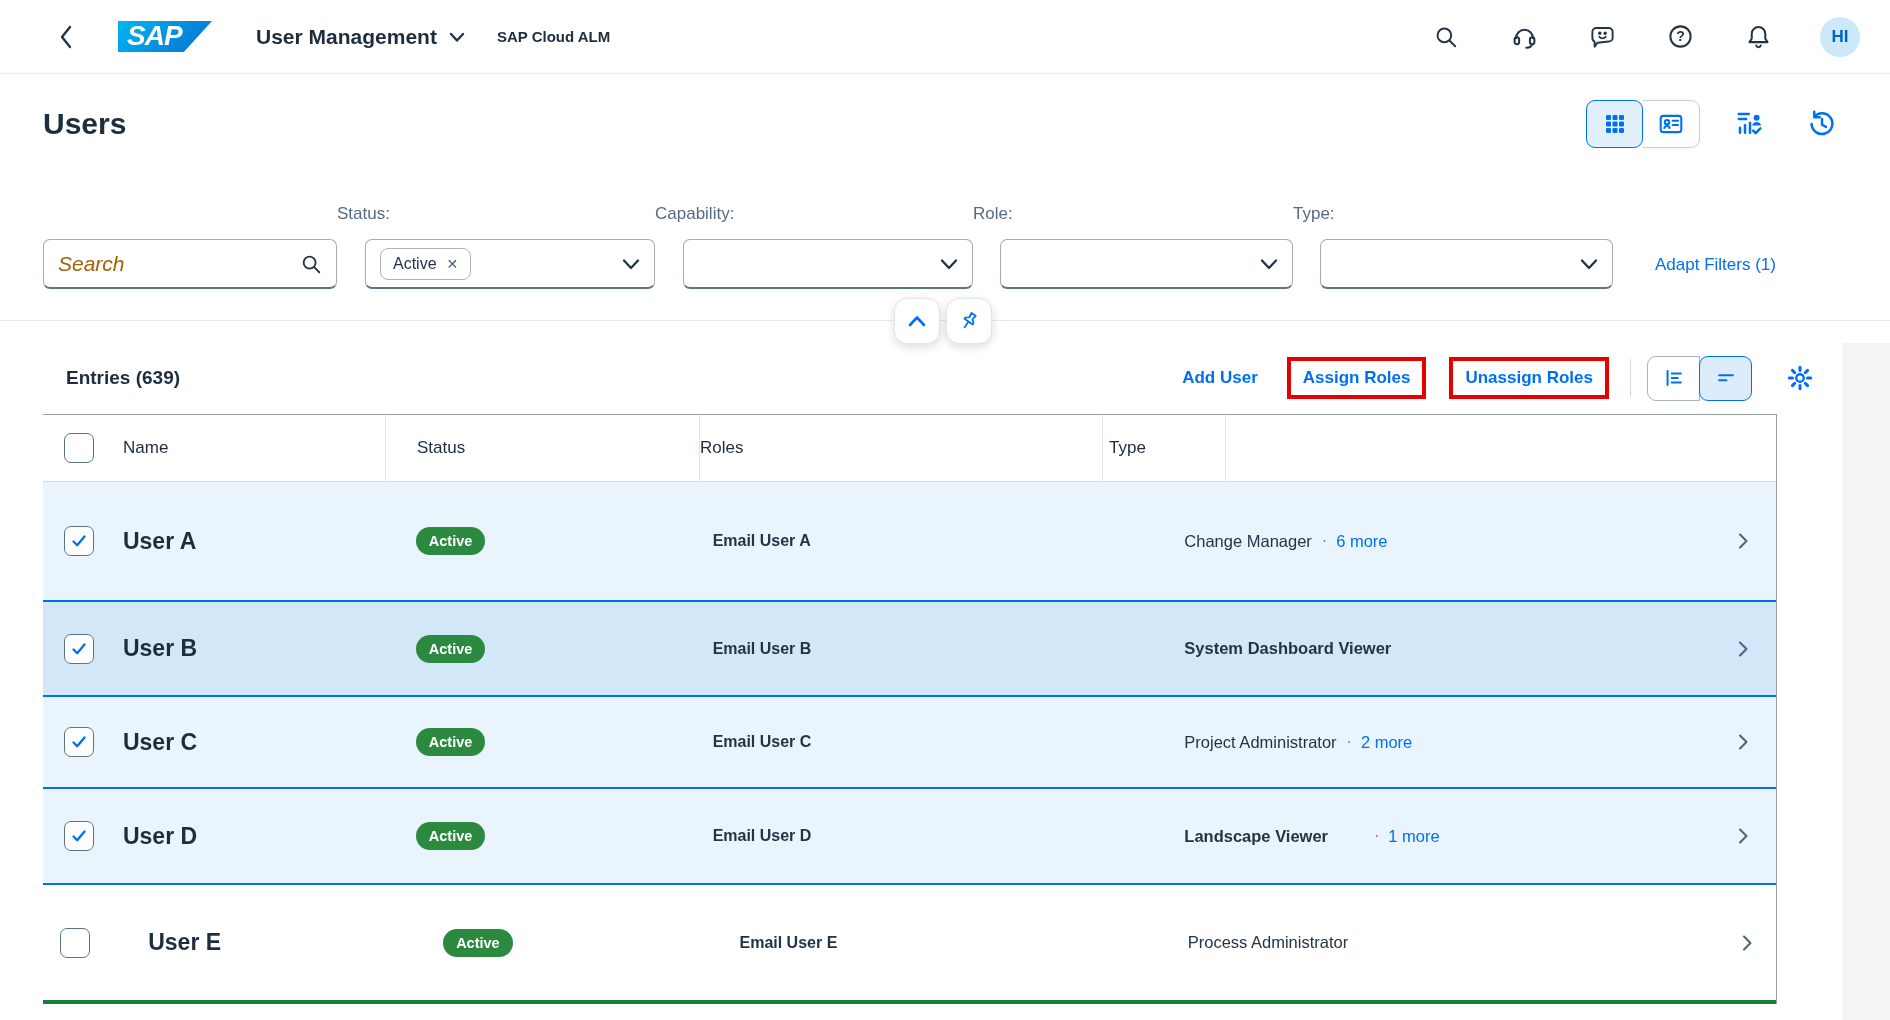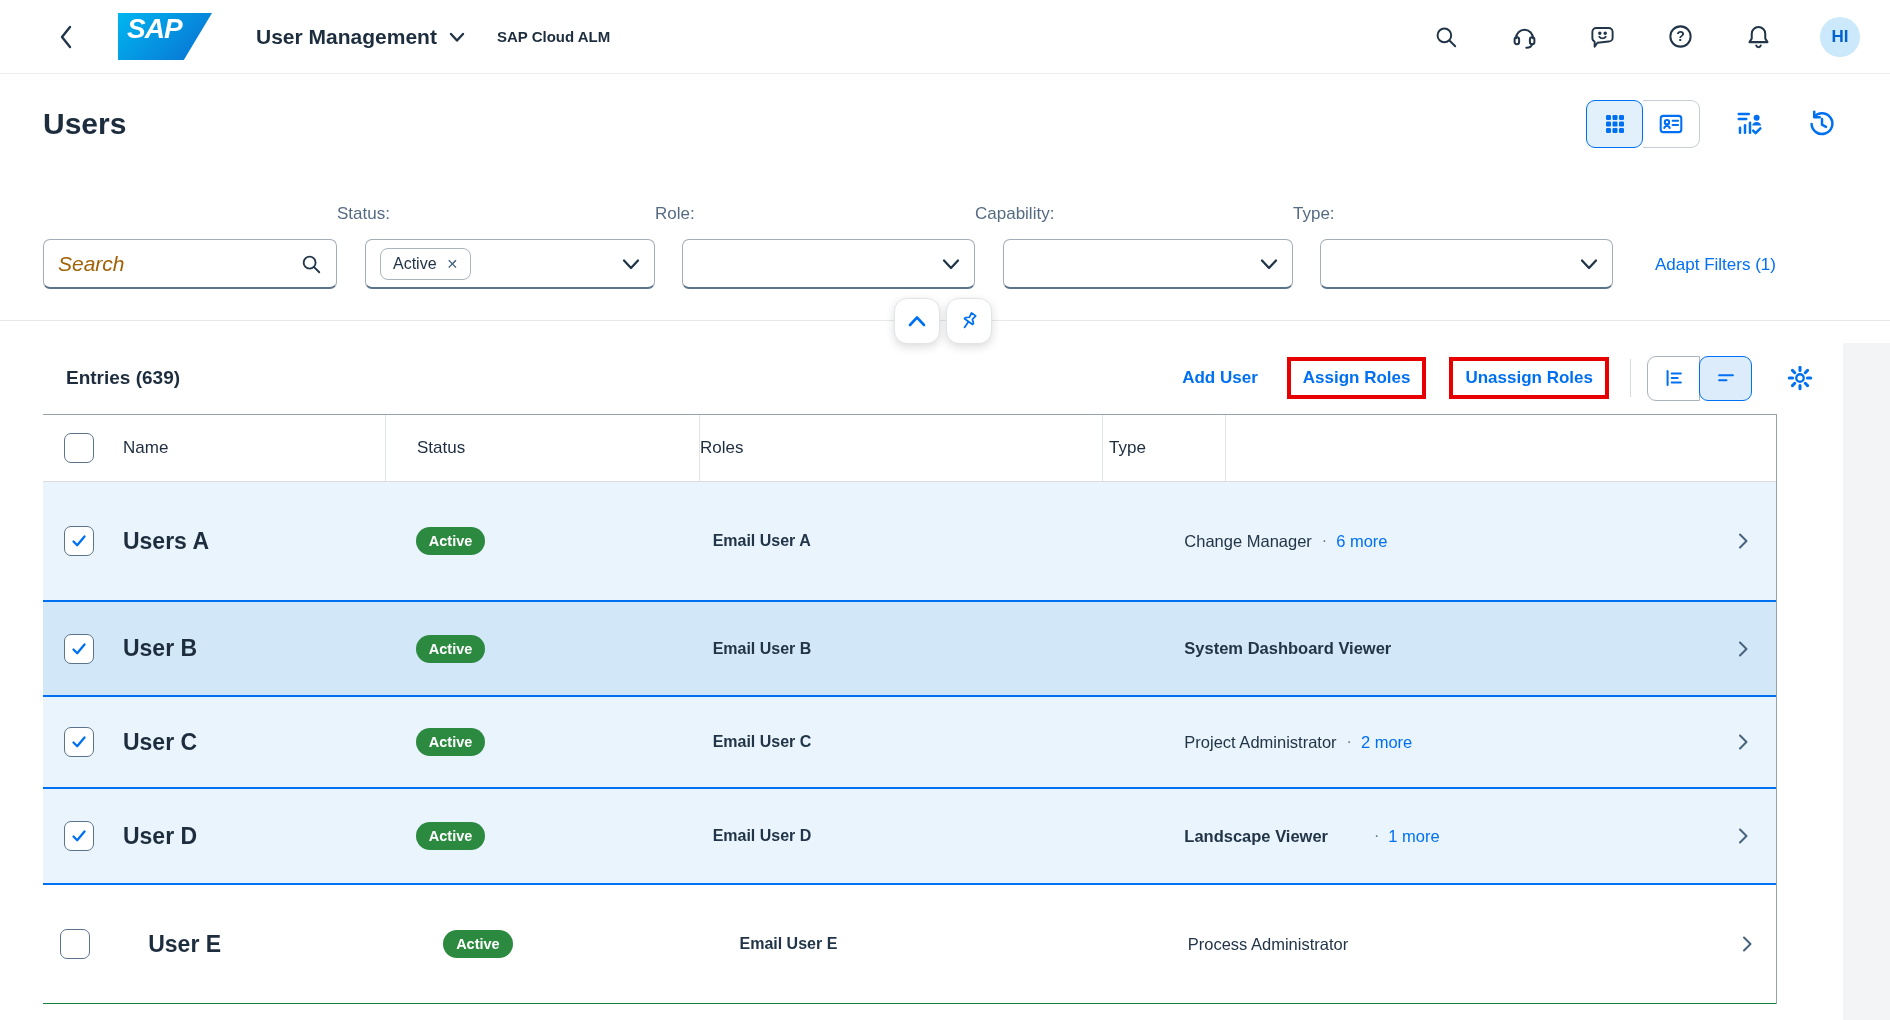--- a/index.html
+++ b/index.html
@@ -6,22 +6,22 @@
     --accent:#0070f2; --green:#2c8a40; --red:#e60000;
     --rowbg:#e9f4fc; --rowhl:#d2e7f7; --dark:#1d2d3e; --mid:#223548; --label:#556b82;
   }
   *{box-sizing:border-box; margin:0; padding:0;}
   html,body{width:1890px; height:1020px; overflow:hidden;}
   body{font-family:"Liberation Sans", sans-serif; background:#fff; position:relative; color:var(--dark);}
 
   
   .shell{height:74px; display:flex; align-items:center; padding:0 30px 0 28px; border-bottom:1px solid #eaecee;}
   .back-btn{width:40px; height:40px; display:flex; align-items:center; justify-content:center; cursor:pointer; margin-left:18px;}
-  .logo{width:94px; height:47px; margin-left:32px; background:linear-gradient(135deg,#00b6f0 0%,#0a6ed1 100%);
-        clip-path:polygon(0 0,100% 0,70% 100%,0 100%); display:flex; align-items:flex-start;}
+  .logo{width:94px; height:31px; margin-left:32px; background:linear-gradient(135deg,#00b6f0 0%,#0a6ed1 100%);
+        clip-path:polygon(0 0,100% 0,70% 100%,0 100%); display:flex; align-items:flex-end;}
   .logo span{color:#fff; font-weight:bold; font-style:italic; font-size:28px; padding-left:9px; letter-spacing:-1px;}
   .app-title{font-size:21px; font-weight:bold; margin-left:44px;}
   .title-chev{margin-left:12px; display:flex; align-items:center;}
   .app-subtitle{font-size:15px; font-weight:bold; margin-left:32px;}
   .shell-right{margin-left:auto; display:flex; align-items:center; gap:46px;}
   .shell-icon{width:32px; height:32px; display:flex; align-items:center; justify-content:center; cursor:pointer;}
   .avatar{width:40px; height:40px; border-radius:50%; background:#cbe9fb; color:#0062d1; font-weight:bold;
           font-size:17px; display:flex; align-items:center; justify-content:center;}
 
   
@@ -84,21 +84,21 @@
   .thead .sep{border-left:1px solid #e2e5e8;}
   .cb{width:30px; height:30px; border:1.5px solid #5b738b; border-radius:7px; background:#fff;
       display:flex; align-items:center; justify-content:center; cursor:pointer;}
   .row{display:flex; align-items:center; background:var(--rowbg); border-bottom:2px solid var(--accent); cursor:pointer;}
   .row:nth-child(1){height:120px;}
   .row:nth-child(2){height:95px;}
   .row:nth-child(3){height:92px;}
   .row:nth-child(4){height:96px;}
   .row:nth-child(5){height:119px;}
   .row.hl{background:var(--rowhl);}
-  .row.unsel{background:#fff; border-bottom:1px solid #15803d;gap:34px;}
+  .row.unsel{background:#fff; border-bottom:4px solid #15803d;gap:34px;}
   .uname{font-size:23px; font-weight:bold; color:var(--dark);}
   .badge{background:var(--green); color:#fff; font-weight:bold; font-size:14.5px; padding:6px 13px; border-radius:15px;}
   .email{font-size:16px; font-weight:600; color:var(--mid);}
   .role{font-size:16.5px; color:var(--mid);}
   .role.bold{font-weight:600;}
   .more-wrap{display:flex; align-items:center; margin-left:10px;}
   .more-wrap.gap{margin-left:46px;}
   .dot{color:#69788a; font-size:16px;}
   .more{color:var(--accent); font-size:16.5px; margin-left:9px; cursor:pointer; text-decoration:none;}
 
@@ -227,31 +227,31 @@
       <span class="token">
         <span>Active</span>
         <span class="x">✕</span>
       </span>
       <svg width="18" height="12" viewBox="0 0 18 12">
           <polyline points="2,2.5 9,10 16,2.5" fill="none" stroke="#223548" stroke-width="2.3" stroke-linecap="round" stroke-linejoin="round"></polyline>
         </svg>
     </div>
   </div>
   <div class="ffield">
-    <span class="flabel">Role:</span>
-    <div class="finput select w-role">
+    <span class="flabel">Capability:</span>
+    <div class="finput select w-cap">
       <span></span>
       <svg width="18" height="12" viewBox="0 0 18 12">
           <polyline points="2,2.5 9,10 16,2.5" fill="none" stroke="#223548" stroke-width="2.3" stroke-linecap="round" stroke-linejoin="round"></polyline>
         </svg>
     </div>
   </div>
   <div class="ffield">
-    <span class="flabel">Capability:</span>
-    <div class="finput select w-cap">
+    <span class="flabel">Role:</span>
+    <div class="finput select w-role">
       <span></span>
       <svg width="18" height="12" viewBox="0 0 18 12">
           <polyline points="2,2.5 9,10 16,2.5" fill="none" stroke="#223548" stroke-width="2.3" stroke-linecap="round" stroke-linejoin="round"></polyline>
         </svg>
     </div>
   </div>
   <div class="ffield">
     <span class="flabel">Type:</span>
     <div class="finput select w-type">
       <span></span>
@@ -338,21 +338,21 @@
   <div class="tbody">
       <div class="row">
     <div class="c c-check">
       <span class="cb">
         <svg class="check" width="18" height="18" viewBox="0 0 18 18">
               <polyline points="3.5,9.5 7.2,13.2 14.5,4.5" fill="none" stroke="#0070f2" stroke-width="2.3" stroke-linecap="round" stroke-linejoin="round"></polyline>
             </svg>
       </span>
     </div>
     <div class="c c-name">
-          <span class="uname">Users A</span>
+          <span class="uname">User A</span>
         </div>
     <div class="c c-status">
           <span class="badge">Active</span>
         </div>
     <div class="c c-email">
           <span class="email">Email User A</span>
         </div>
     <div class="c c-roles">
       <span class="role">Change Manager</span>
       <span class="more-wrap">

